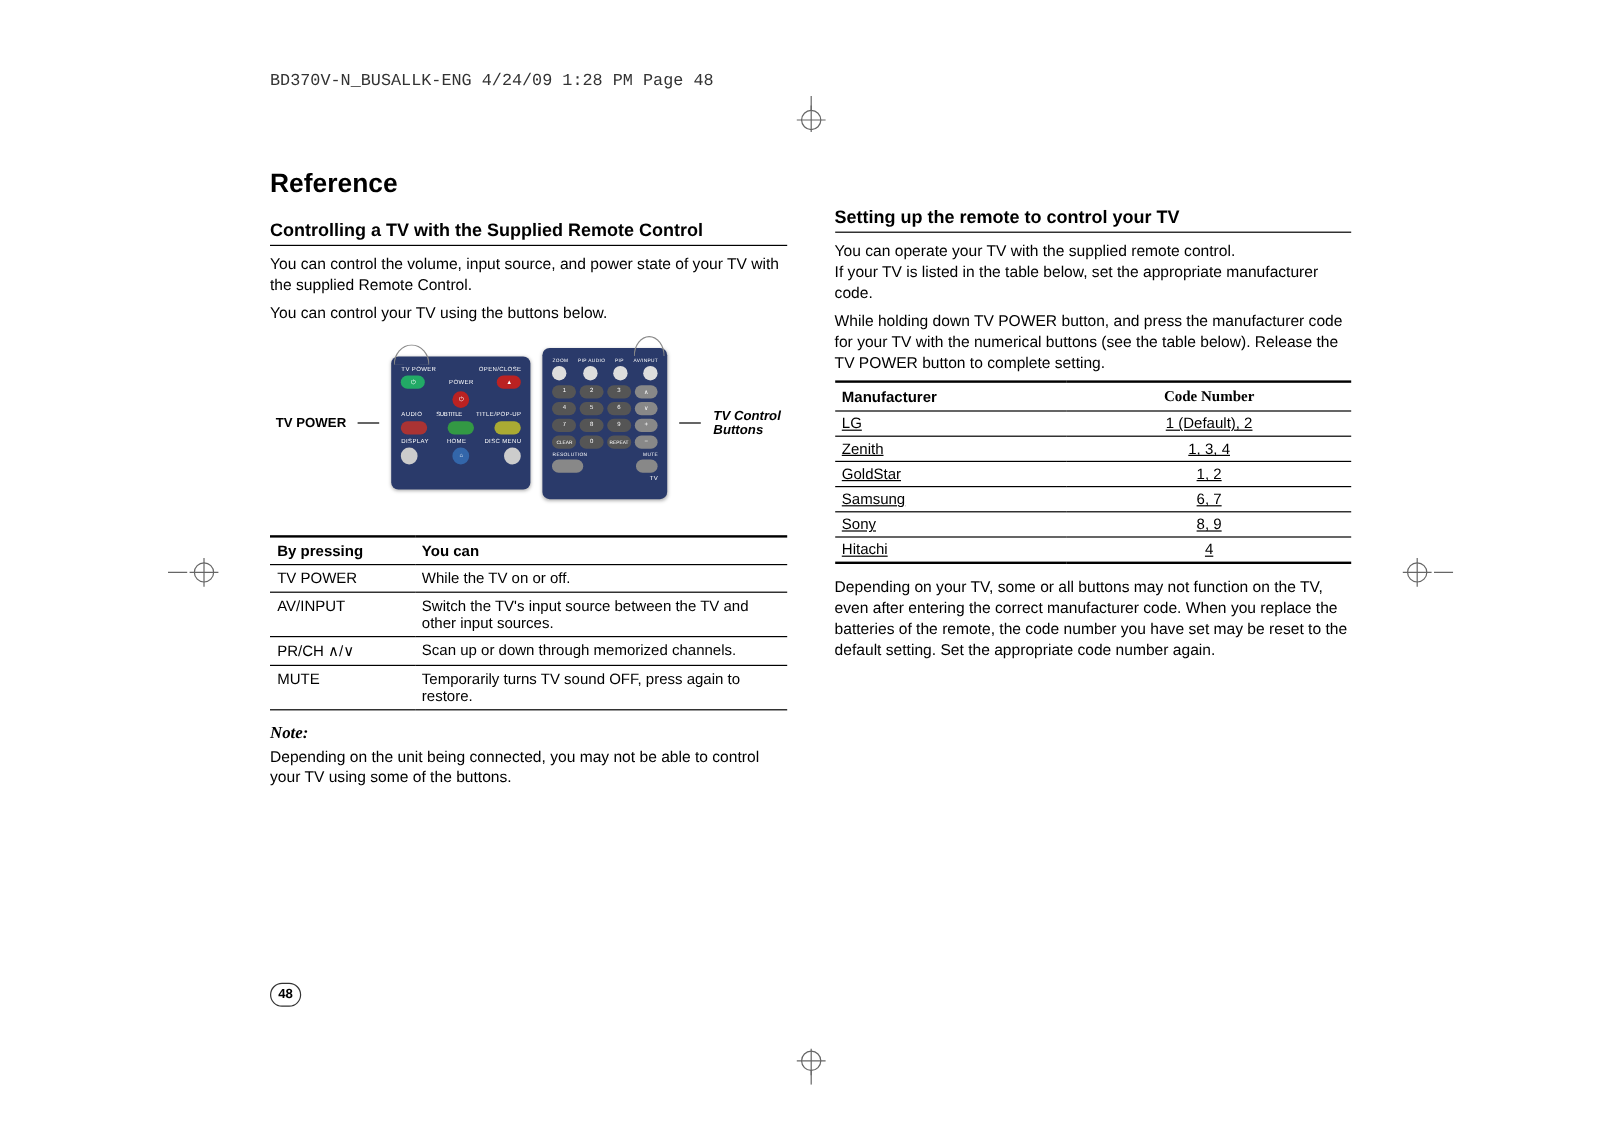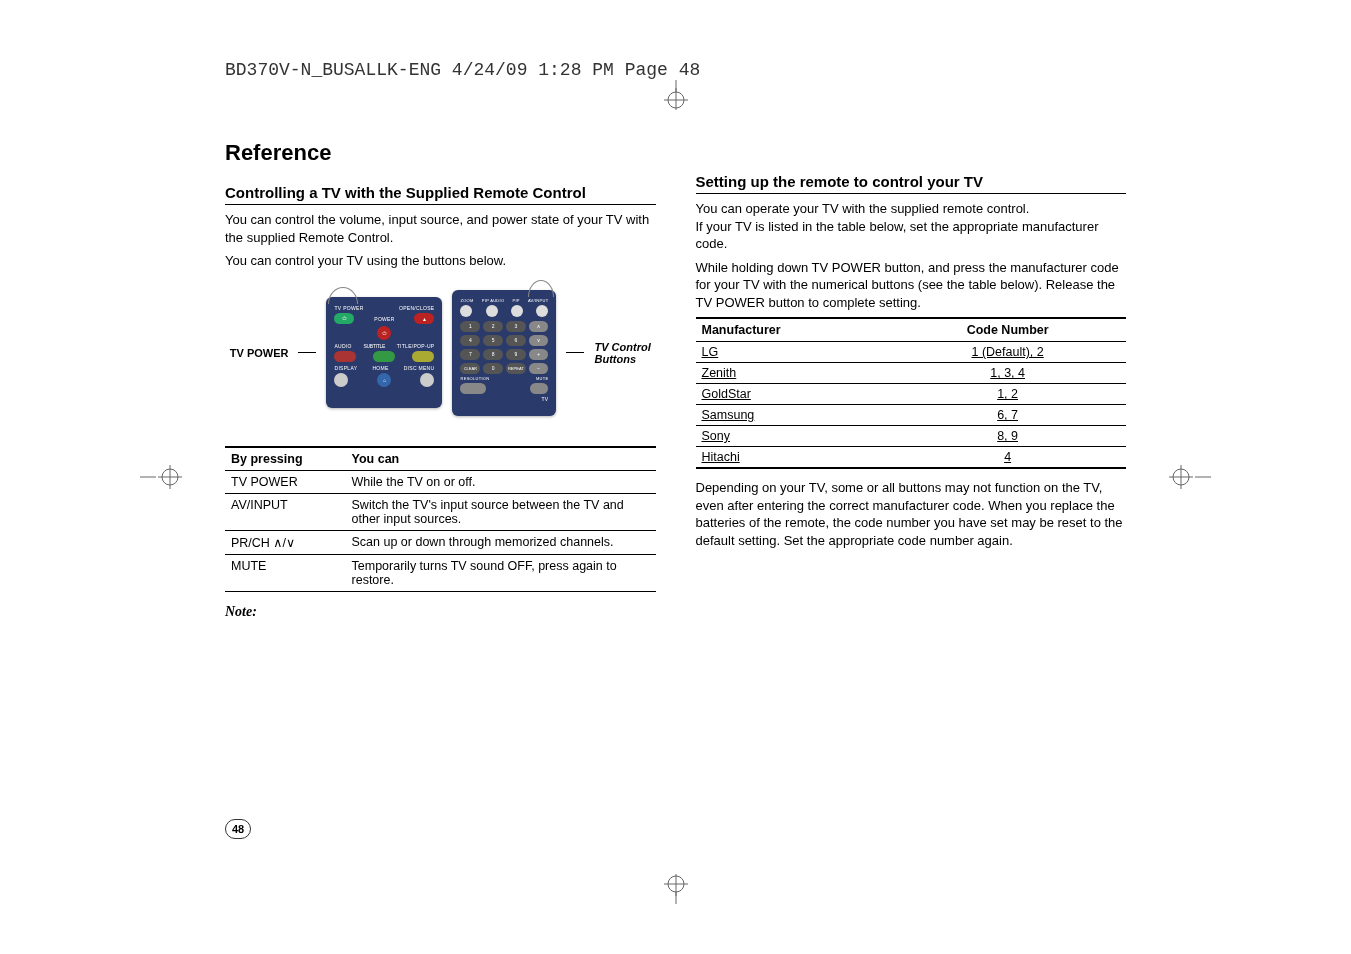--- a/index.html
+++ b/index.html
@@ -11,21 +11,21 @@
     height: 954px;
     position: relative;
     font-size: 13px;
     color: #000;
   }
   .header-info {
     position: absolute;
     top: 60px;
     left: 225px;
     font-family: "Courier New", monospace;
-    font-size: 18px;
+    font-size: 14px;
     color: #333;
   }
   .top-reg {
     position: absolute;
     top: 80px;
     left: 50%;
     transform: translateX(-50%);
   }
   .bottom-reg {
     position: absolute;
@@ -160,21 +160,21 @@
     font-size: 12.5px;
     margin: 6px 0 10px 0;
   }
   table.codes th {
     text-align: left;
     border-top: 2px solid #000;
     border-bottom: 1px solid #000;
     padding: 4px 6px;
     font-weight: bold;
   }
-  table.codes th:last-child { text-align: center; }
+  table.codes th:last-child { text-align: center; font-family: Liberation Serif, serif; }
   table.codes td {
     border-bottom: 1px solid #000;
     padding: 3px 6px;
     text-decoration: underline;
   }
   table.codes td:last-child { text-align: center; }
   table.codes tr:last-child td { border-bottom: 2px solid #000; }
   .page-num {
     position: absolute;
     bottom: 115px;
@@ -349,20 +349,21 @@
             <td>Scan up or down through memorized channels.</td>
           </tr>
         <tr>
             <td>MUTE</td>
             <td>Temporarily turns TV sound OFF, press again to restore.</td>
           </tr>
       </tbody>
     </table>
 
     <div class="note-label">Note:</div>
+    <p style="margin-top:2px;">Depending on the unit being connected, you may not be able to control your TV using some of the buttons.</p>
   </div>
 
   <div class="col">
     <div style="height:33px;"></div>
     <h2>Setting up the remote to control your TV</h2>
     <p style="margin-bottom:0;">You can operate your TV with the supplied remote control.</p>
     <p style="margin-top:0;">If your TV is listed in the table below, set the appropriate manufacturer code.</p>
     <p>While holding down TV POWER button, and press the manufacturer code for your TV with the numerical buttons (see the table below). Release the TV POWER button to complete setting.</p>
 
     <table class="codes">

